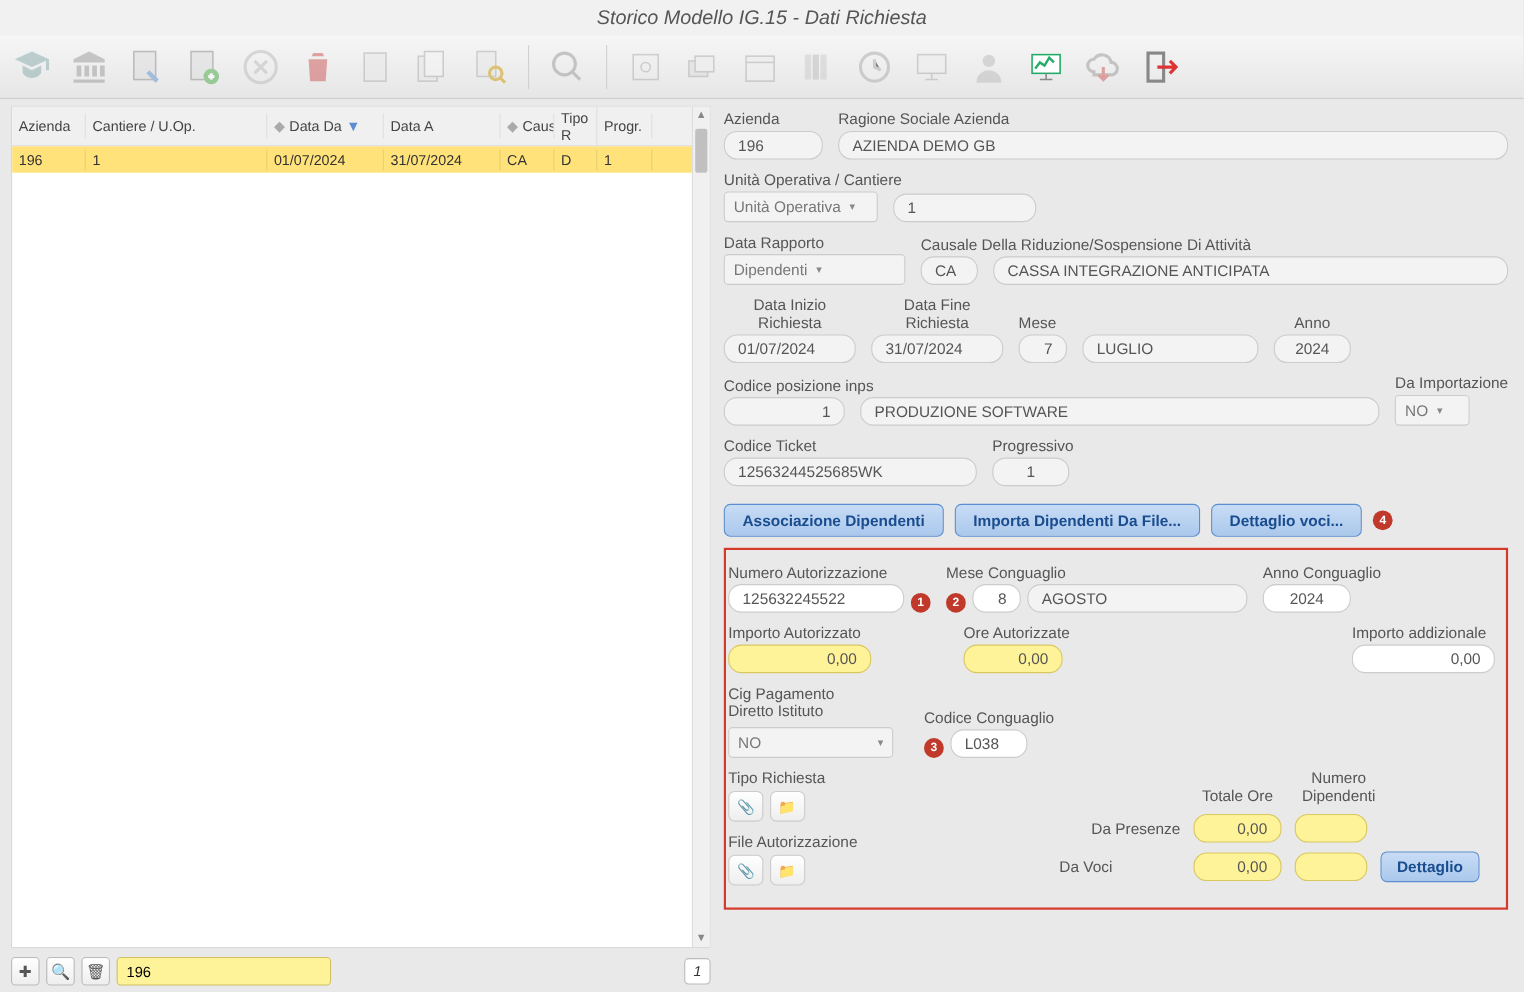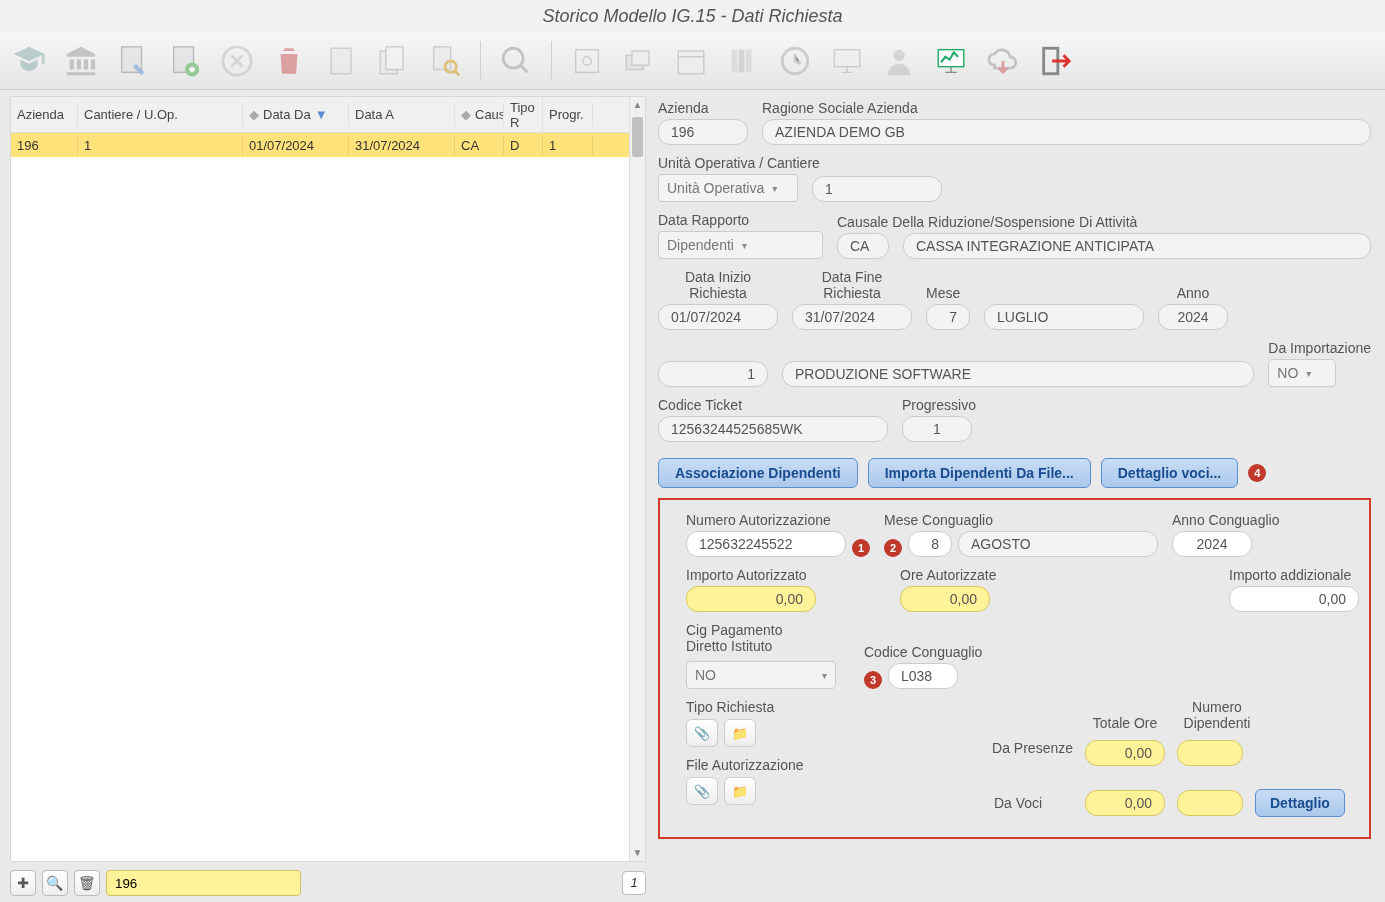--- a/index.html
+++ b/index.html
@@ -29,21 +29,21 @@
 .fld{display:inline-flex;align-items:center;height:26px;border:1px solid #ccc;border-radius:12px;background:#f3f3f3;padding:0 12px;font-size:14px;color:#555}
 .fld.yellow{background:#fff39a;border-color:#d9c760}
 .fld.white{background:#fff}
 .lbl{font-size:14px;color:#555;margin-bottom:3px;display:block}
 .row{margin-bottom:10px}
 .flex{display:flex;gap:14px;align-items:flex-end}
 .sel{display:inline-flex;align-items:center;height:28px;border:1px solid #ccc;border-radius:4px;background:#f3f3f3;padding:0 8px;font-size:14px;color:#777;gap:8px}
 .chev{font-size:10px;color:#888}
 .big-btn{height:30px;padding:0 16px;border:1px solid #5a8ed0;border-radius:6px;background:linear-gradient(#c8dcf5,#aac8ec);color:#1a4d8f;font-weight:bold;font-size:14px;display:inline-flex;align-items:center}
 .small-btn{height:28px;padding:0 14px;border:1px solid #5a8ed0;border-radius:6px;background:linear-gradient(#c8dcf5,#aac8ec);color:#1a4d8f;font-weight:bold;font-size:14px;display:inline-flex;align-items:center}
-.red-box{border:2px solid #d43a2a;padding:12px 10px 10px 26px;margin-top:10px}
+.red-box{border:2px solid #d43a2a;padding:12px 10px 10px 2px;margin-top:10px}
 .badge{width:18px;height:18px;border-radius:50%;background:#c0392b;color:#fff;font-size:11px;font-weight:bold;display:inline-flex;align-items:center;justify-content:center;flex-shrink:0}
 .icon-btn{width:32px;height:28px;border:1px solid #ccc;border-radius:6px;background:linear-gradient(#fff,#eee);display:inline-flex;align-items:center;justify-content:center;color:#888}
 .attach-row{display:flex;gap:6px;margin-top:4px}
 .right-align{text-align:right;justify-content:flex-end}
 </style>
 </head>
 <body>
 
 <div class="title-bar">Storico Modello IG.15 - Dati Richiesta</div>
 
@@ -258,20 +258,21 @@
         <div class="flex">
           <div class="fld right-align" style="width:44px">7</div>
           <div class="fld" style="width:160px">LUGLIO</div>
         </div>
         </div>
       <div><span class="lbl" style="text-align:center;width:70px">Anno</span>
         <div class="fld right-align" style="width:70px;justify-content:center">2024</div></div>
     </div>
     <div class="row flex">
       <div style="flex:1">
+          <span class="lbl">Codice posizione inps</span>
         <div class="flex">
           <div class="fld right-align" style="width:110px">1</div>
           <div class="fld" style="flex:1">PRODUZIONE SOFTWARE</div>
         </div>
         </div>
       <div><span class="lbl">Da Importazione</span>
         <div class="sel" style="width:68px">
             <span>NO</span>
             <span class="chev">▾</span>
           </div></div>
@@ -345,28 +346,28 @@
             <div class="icon-btn">📁</div>
           </div>
         </div>
         <div style="margin-left:auto">
           <div class="flex" style="gap:12px;align-items:flex-end;margin-bottom:6px">
             <span style="width:110px"></span>
             <span class="lbl" style="width:80px;text-align:center">Totale Ore</span>
             <span class="lbl" style="width:80px;text-align:center">Numero Dipendenti</span>
             <span style="width:90px"></span>
           </div>
-          <div class="flex" style="gap:12px;align-items:flex-start;margin-bottom:23px">
+          <div class="flex" style="gap:12px;align-items:center;margin-bottom:8px">
             <span class="lbl" style="width:110px;text-align:right;margin:0">Da Presenze</span>
             <div class="fld yellow right-align" style="width:80px">0,00</div>
             <div class="fld yellow" style="width:66px"></div>
             <span style="width:90px"></span>
           </div>
           <div class="flex" style="gap:12px;align-items:center">
-            <span class="lbl" style="width:110px;text-align:center;margin:0">Da Voci</span>
+            <span class="lbl" style="width:110px;text-align:left;margin:0">Da Voci</span>
             <div class="fld yellow right-align" style="width:80px">0,00</div>
             <div class="fld yellow" style="width:66px"></div>
             <div class="small-btn">Dettaglio</div>
           </div>
         </div>
       </div>
     </div>
   </div>
 </div>
 

